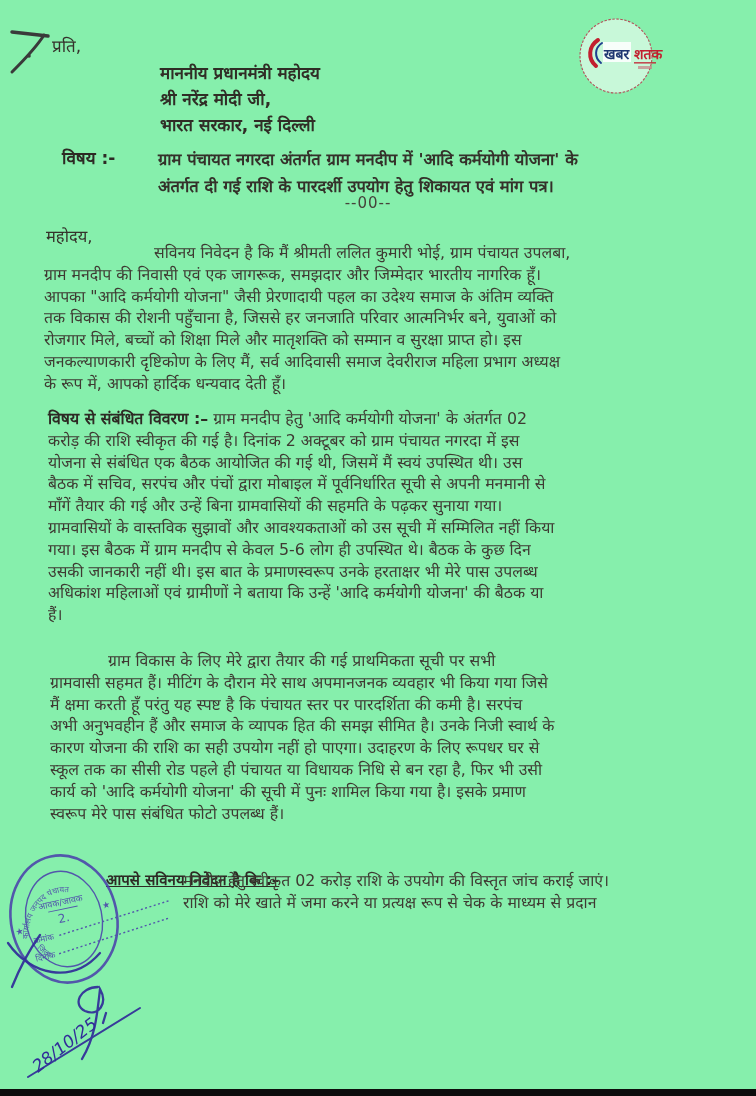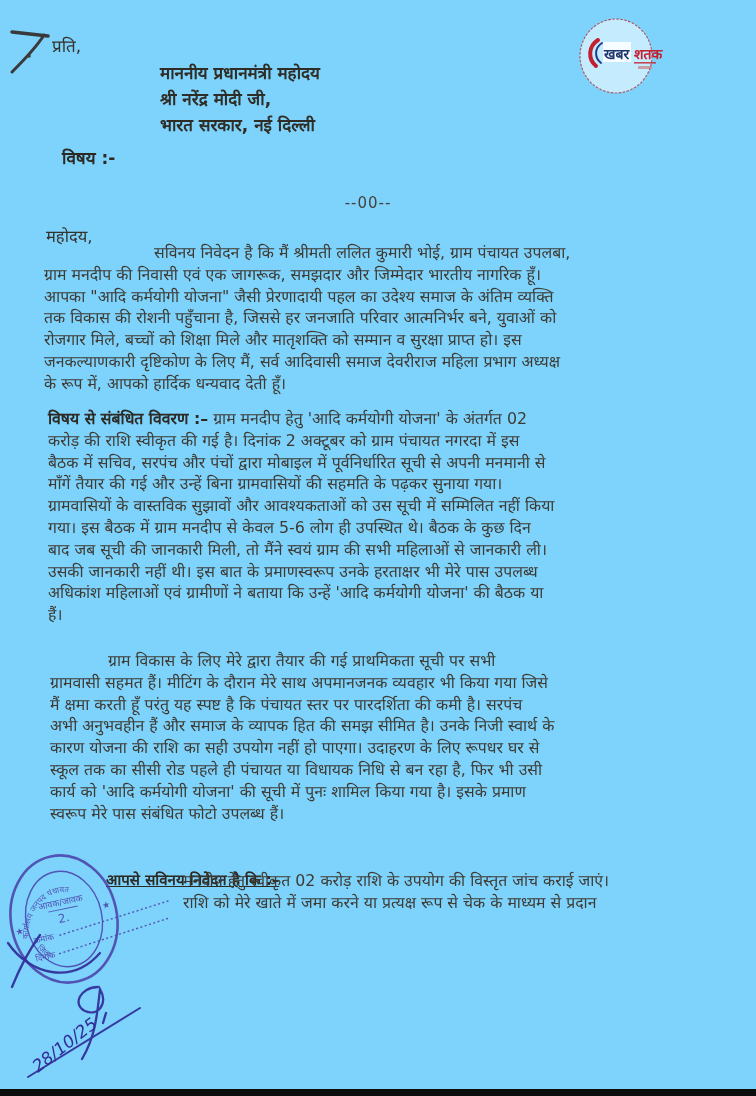--- a/index.html
+++ b/index.html
@@ -1,21 +1,21 @@
 <!DOCTYPE html>
 <html><head>
 <meta charset="utf-8">
 <style>
   html,body{margin:0;padding:0;background:#888;}
   .page{
     position:relative;
     width:756px;height:1096px;
     margin:0 auto;
     background:linear-gradient(90deg,#ecesea 0,#f1efe9 0.5%,#f6f4ee 4%,#f8f6f0 55%,#f3f1eb 100%);
-    background-color:#7dd3fc;
+    background-color:#86efac;
     overflow:hidden;
     font-family:"DejaVu Sans", sans-serif;
     color:#3f3b33;
   }
   .abs{position:absolute;}
   .bold{font-weight:bold;color:#2d2a24;}
   .line{white-space:nowrap;}
 
   .pen-mark{left:4px;top:20px;}
   .prati{left:52px;top:34px;font-size:17px;color:#35322b;}
@@ -74,20 +74,24 @@
   </svg>
 
   <div class="abs address">
       <div class="line">माननीय प्रधानमंत्री महोदय</div>
       <div class="line">श्री नरेंद्र मोदी जी,</div>
       <div class="line">भारत सरकार, नई दिल्ली</div>
     </div>
 
   <div class="abs subject-row">
     <span class="subject-label bold">विषय :-</span>
+    <div class="subject-text">
+        <div class="line">ग्राम पंचायत नगरदा अंतर्गत ग्राम मनदीप में 'आदि कर्मयोगी योजना' के</div>
+        <div class="line">अंतर्गत दी गई राशि के पारदर्शी उपयोग हेतु शिकायत एवं मांग पत्र।</div>
+      </div>
   </div>
 
   <div class="abs separator">--00--</div>
 
   <div class="abs salutation">महोदय,</div>
 
   <div class="abs para para1">
       <div class="line">सविनय निवेदन है कि मैं श्रीमती ललित कुमारी भोई, ग्राम पंचायत उपलबा,</div>
       <div class="line">ग्राम मनदीप की निवासी एवं एक जागरूक, समझदार और जिम्मेदार भारतीय नागरिक हूँ।</div>
       <div class="line">आपका "आदि कर्मयोगी योजना" जैसी प्रेरणादायी पहल का उदेश्य समाज के अंतिम व्यक्ति</div>
@@ -97,25 +101,25 @@
       <div class="line">के रूप में, आपको हार्दिक धन्यवाद देती हूँ।</div>
     </div>
 
   <div class="abs para para2">
     <div class="line">
       <span class="bold">विषय से संबंधित विवरण :–</span>
       <span>ग्राम मनदीप हेतु 'आदि कर्मयोगी योजना' के अंतर्गत 02</span>
     </div>
     <div>
         <div class="line">करोड़ की राशि स्वीकृत की गई है। दिनांक 2 अक्टूबर को ग्राम पंचायत नगरदा में इस</div>
+        <div class="line">योजना से संबंधित एक बैठक आयोजित की गई थी, जिसमें मैं स्वयं उपस्थित थी। उस</div>
         <div class="line">बैठक में सचिव, सरपंच और पंचों द्वारा मोबाइल में पूर्वनिर्धारित सूची से अपनी मनमानी से</div>
         <div class="line">माँगें तैयार की गई और उन्हें बिना ग्रामवासियों की सहमति के पढ़कर सुनाया गया।</div>
         <div class="line">ग्रामवासियों के वास्तविक सुझावों और आवश्यकताओं को उस सूची में सम्मिलित नहीं किया</div>
         <div class="line">गया। इस बैठक में ग्राम मनदीप से केवल 5-6 लोग ही उपस्थित थे। बैठक के कुछ दिन</div>
-        <div class="line">बाद जब सूची की जानकारी मिली, तो मैंने स्वयं ग्राम की सभी महिलाओं से जानकारी ली।</div>
         <div class="line">उसकी जानकारी नहीं थी। इस बात के प्रमाणस्वरूप उनके हरताक्षर भी मेरे पास उपलब्ध</div>
         <div class="line">अधिकांश महिलाओं एवं ग्रामीणों ने बताया कि उन्हें 'आदि कर्मयोगी योजना' की बैठक या</div>
         <div class="line">हैं।</div>
       </div>
   </div>
 
   <div class="abs para para3">
       <div class="line">ग्राम विकास के लिए मेरे द्वारा तैयार की गई प्राथमिकता सूची पर सभी</div>
       <div class="line">ग्रामवासी सहमत हैं। मीटिंग के दौरान मेरे साथ अपमानजनक व्यवहार भी किया गया जिसे</div>
       <div class="line">मैं क्षमा करती हूँ परंतु यह स्पष्ट है कि पंचायत स्तर पर पारदर्शिता की कमी है। सरपंच</div>

